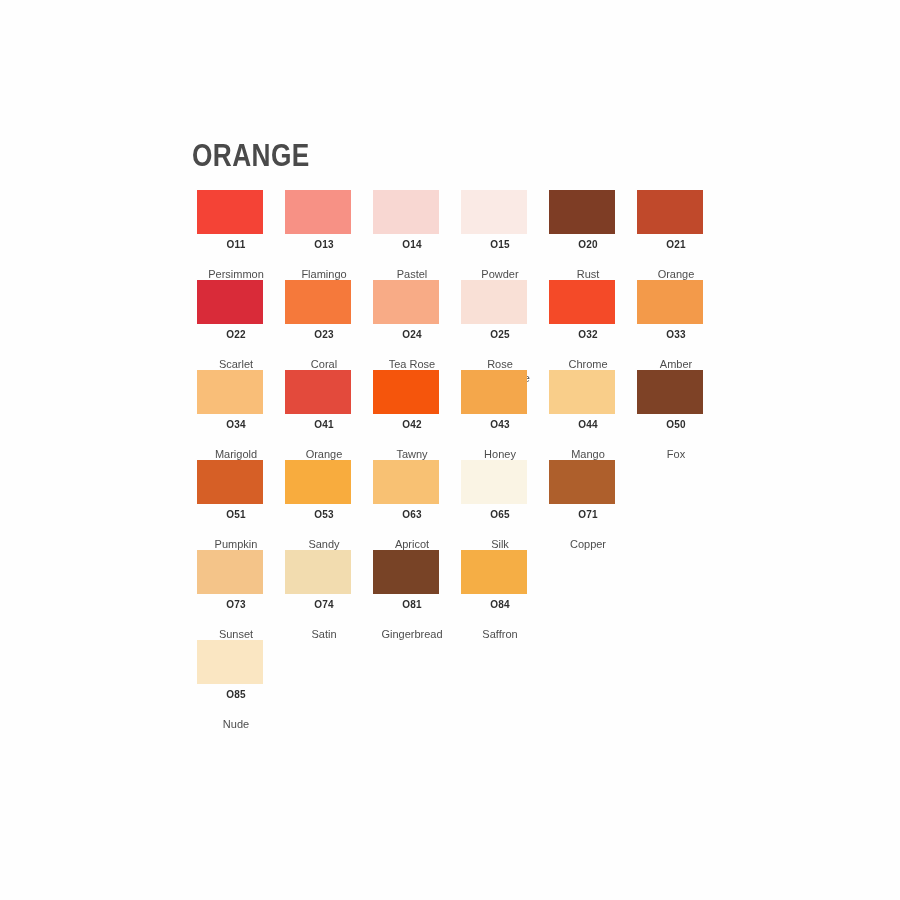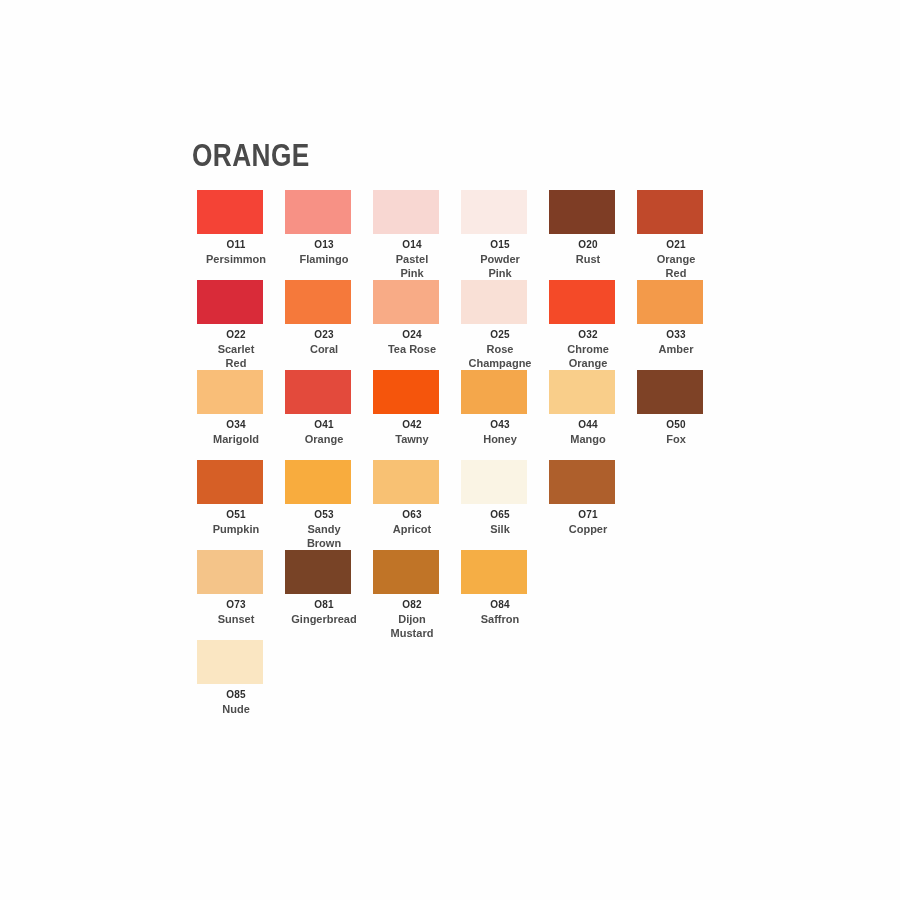--- a/index.html
+++ b/index.html
@@ -90,24 +90,25 @@
     font-size: 10px;
     font-weight: bold;
     color: #2e2e2e;
     line-height: 14px;
     letter-spacing: 0.2px;
   }
 
   .swatch-name {
     font-family: "Liberation Sans", sans-serif;
     font-size: 11px;
-    font-weight: bold;
+    font-weight: normal;
     color: #4d4d4d;
     line-height: 14px;
     white-space: pre-line;
+    margin-top: 15px;
   }
 </style>
 </head>
 <body>
 
 <div id="page">
   <div id="sheet"></div>
 
   <div id="chart-title">ORANGE</div>
 
@@ -290,35 +291,34 @@
       </div>
       <div class="swatch-row">
         <div class="swatch-cell">
           <div class="swatch-chip" style="background: rgb(244, 196, 137);"></div>
           <div class="swatch-labels">
             <div class="swatch-code">O73</div>
             <div class="swatch-name">Sunset</div>
           </div>
         </div>
         <div class="swatch-cell">
+          <div class="swatch-chip" style="background: rgb(242, 220, 175);"></div>
+          <div class="swatch-labels">
+            <div class="swatch-code">O74</div>
+            <div class="swatch-name">Satin</div>
+          </div>
+        </div>
+        <div class="swatch-cell">
           <div class="swatch-chip" style="background: rgb(120, 67, 38);"></div>
           <div class="swatch-labels">
             <div class="swatch-code">O81</div>
             <div class="swatch-name">Gingerbread</div>
           </div>
         </div>
         <div class="swatch-cell">
-          <div class="swatch-chip" style="background: rgb(192, 116, 39);"></div>
-          <div class="swatch-labels">
-            <div class="swatch-code">O82</div>
-            <div class="swatch-name">Dijon
-Mustard</div>
-          </div>
-        </div>
-        <div class="swatch-cell">
           <div class="swatch-chip" style="background: rgb(245, 174, 69);"></div>
           <div class="swatch-labels">
             <div class="swatch-code">O84</div>
             <div class="swatch-name">Saffron</div>
           </div>
         </div>
       </div>
       <div class="swatch-row">
         <div class="swatch-cell">
           <div class="swatch-chip" style="background: rgb(250, 230, 194);"></div>

